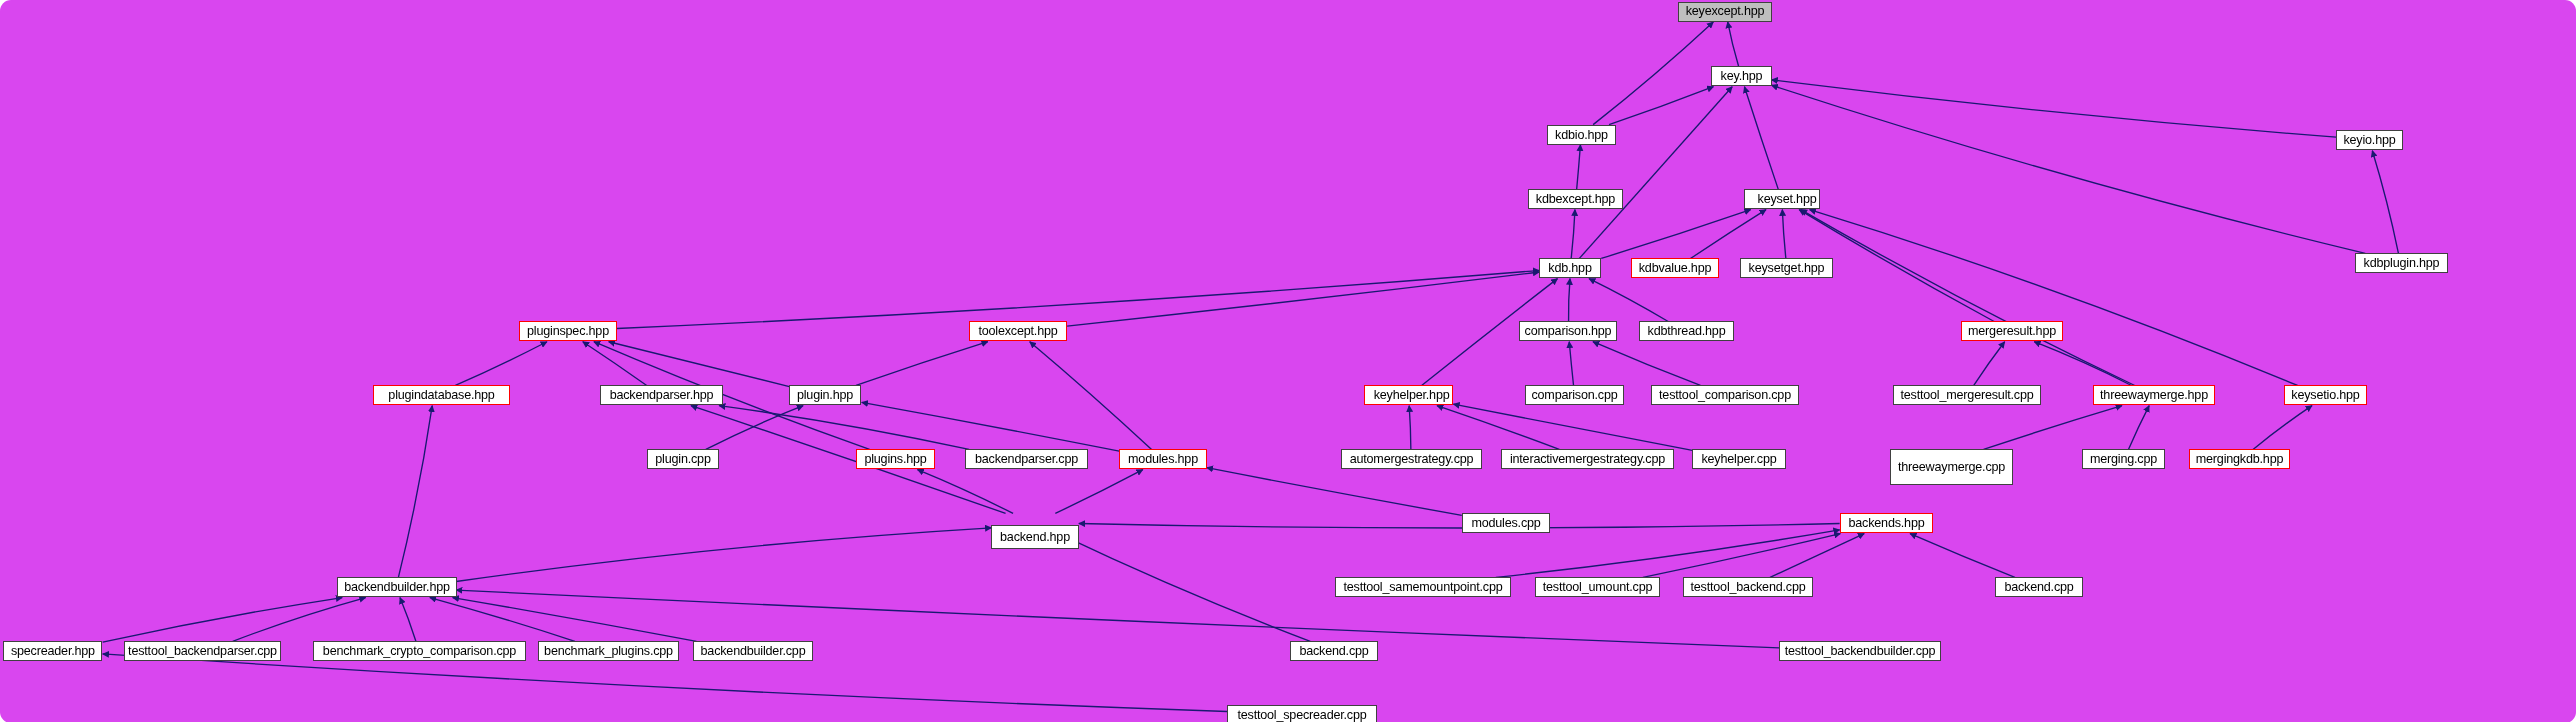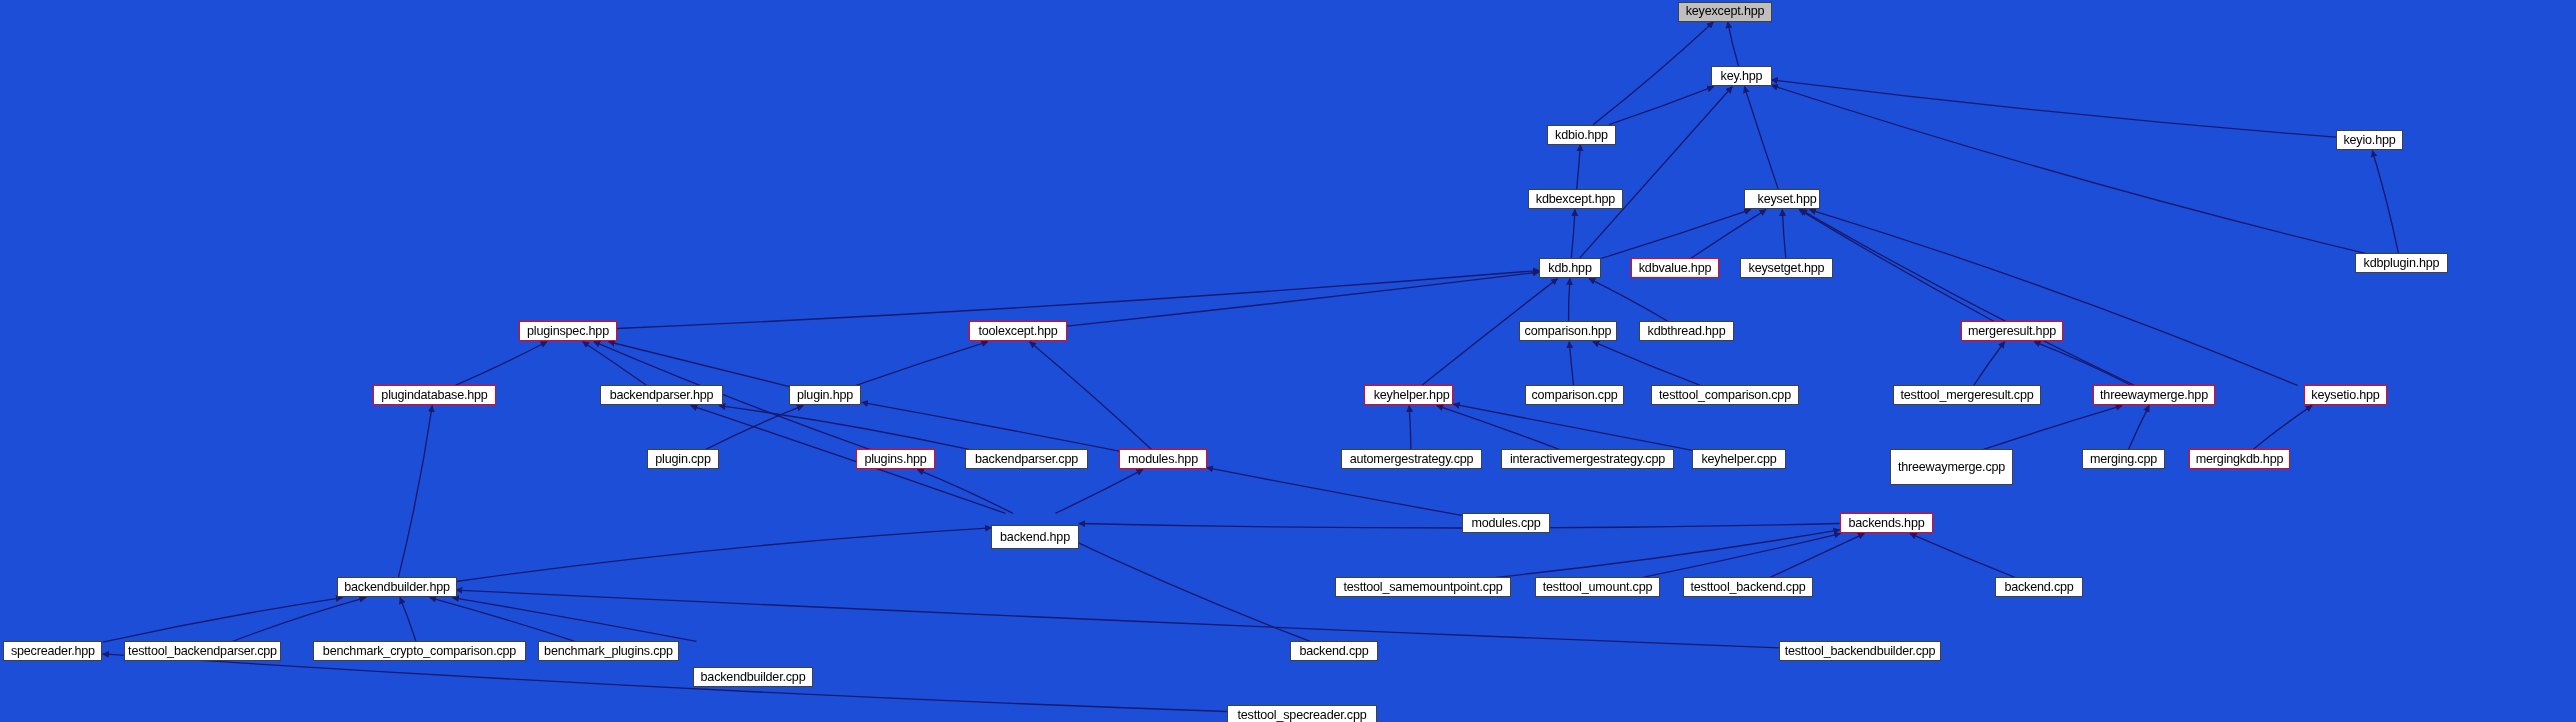--- a/index.html
+++ b/index.html
@@ -4,23 +4,24 @@
 <style>
   html, body {
     margin: 0;
     padding: 0;
     background: #ffffff;
   }
   #graph-root {
     position: relative;
     width: 2576px;
     height: 723px;
-    background: #1d4ed8;
+    background: #d946ef;
     font-family: "Liberation Sans", sans-serif;
     overflow: hidden;
+    border-radius: 11px;
   }
   #edge-layer {
     position: absolute;
     left: 0;
     top: 0;
     width: 2576px;
     height: 723px;
     pointer-events: none;
   }
   #node-layer {
@@ -169,21 +170,21 @@
       </div>
       <div class="node" style="left: 1519px; top: 321px; width: 98px; height: 20px;">
         <span class="node-label">comparison.hpp</span>
       </div>
       <div class="node" style="left: 1639px; top: 321px; width: 95px; height: 20px;">
         <span class="node-label">kdbthread.hpp</span>
       </div>
       <div class="node red" style="left: 1961px; top: 321px; width: 102px; height: 20px;">
         <span class="node-label">mergeresult.hpp</span>
       </div>
-      <div class="node red" style="left: 373px; top: 385px; width: 123px; height: 20px;">
+      <div class="node red" style="left: 373px; top: 385px; width: 137px; height: 20px;">
         <span class="node-label">plugindatabase.hpp</span>
       </div>
       <div class="node" style="left: 600px; top: 385px; width: 123px; height: 20px;">
         <span class="node-label">backendparser.hpp</span>
       </div>
       <div class="node" style="left: 789px; top: 385px; width: 72px; height: 20px;">
         <span class="node-label">plugin.hpp</span>
       </div>
       <div class="node red" style="left: 1364px; top: 385px; width: 89px; height: 20px; justify-content: flex-end;">
         <span class="node-label">keyhelper.hpp</span>
@@ -193,21 +194,21 @@
       </div>
       <div class="node" style="left: 1651px; top: 385px; width: 148px; height: 20px; justify-content: center;">
         <span class="node-label">testtool_comparison.cpp</span>
       </div>
       <div class="node" style="left: 1893px; top: 385px; width: 148px; height: 20px;">
         <span class="node-label">testtool_mergeresult.cpp</span>
       </div>
       <div class="node red" style="left: 2093px; top: 385px; width: 122px; height: 20px;">
         <span class="node-label">threewaymerge.hpp</span>
       </div>
-      <div class="node red" style="left: 2284px; top: 385px; width: 83px; height: 20px; margin-left: 20px;">
+      <div class="node red" style="left: 2284px; top: 385px; width: 83px; height: 20px;">
         <span class="node-label">keysetio.hpp</span>
       </div>
       <div class="node" style="left: 647px; top: 449px; width: 72px; height: 20px;">
         <span class="node-label">plugin.cpp</span>
       </div>
       <div class="node red" style="left: 856px; top: 449px; width: 79px; height: 20px;">
         <span class="node-label">plugins.hpp</span>
       </div>
       <div class="node" style="left: 965px; top: 449px; width: 123px; height: 20px;">
         <span class="node-label">backendparser.cpp</span>
@@ -262,21 +263,21 @@
       </div>
       <div class="node" style="left: 124px; top: 641px; width: 157px; height: 20px;">
         <span class="node-label">testtool_backendparser.cpp</span>
       </div>
       <div class="node" style="left: 313px; top: 641px; width: 213px; height: 20px;">
         <span class="node-label">benchmark_crypto_comparison.cpp</span>
       </div>
       <div class="node" style="left: 538px; top: 641px; width: 141px; height: 20px;">
         <span class="node-label">benchmark_plugins.cpp</span>
       </div>
-      <div class="node" style="left: 693px; top: 641px; width: 120px; height: 20px; margin-top: 26px;">
+      <div class="node" style="left: 693px; top: 641px; width: 120px; height: 20px;">
         <span class="node-label">backendbuilder.cpp</span>
       </div>
       <div class="node" style="left: 1290px; top: 641px; width: 88px; height: 20px;">
         <span class="node-label">backend.cpp</span>
       </div>
       <div class="node" style="left: 1779px; top: 641px; width: 162px; height: 20px;">
         <span class="node-label">testtool_backendbuilder.cpp</span>
       </div>
       <div class="node" style="left: 1227px; top: 705px; width: 150px; height: 20px;">
         <span class="node-label">testtool_specreader.cpp</span>

